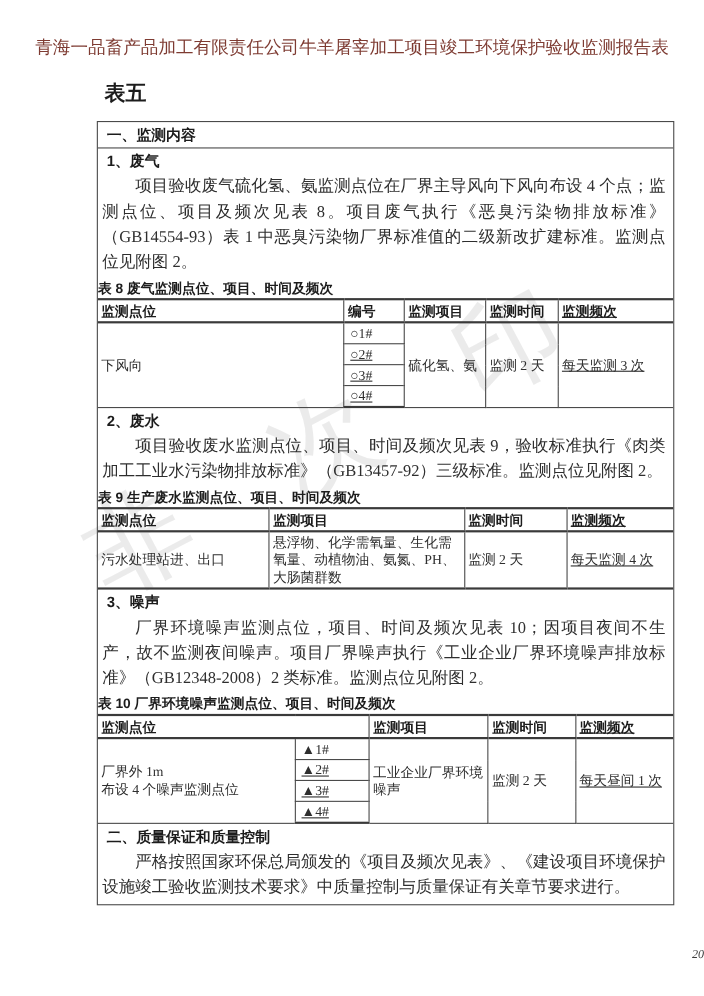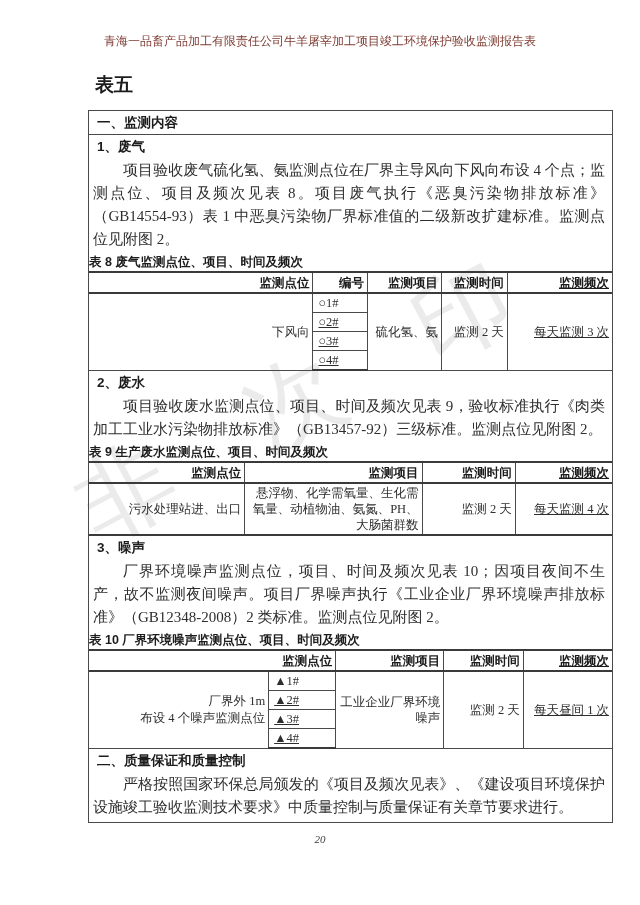--- a/index.html
+++ b/index.html
@@ -26,21 +26,21 @@
     text-align: center;
     white-space: nowrap;
     z-index: 0;
     pointer-events: none;
   }
 
   .running-header {
     position: absolute;
     top: 33px; left: 0; right: 0;
     text-align: center;
-    font-size: 12px;
+    font-size: 16px;
     color: #7e3b32;
     z-index: 2;
   }
 
   .sheet-label {
     position: absolute;
     top: 72px; left: 95px;
     font-family: "Liberation Sans", sans-serif;
     font-weight: bold;
     font-size: 19px;
@@ -88,21 +88,21 @@
   }
 
   table {
     width: 100%;
     border-collapse: collapse;
     table-layout: fixed;
   }
   th, td {
     border: 1px solid #4a4a4a;
     font-size: 12.5px;
-    text-align: right;
+    text-align: left;
     vertical-align: middle;
     padding: 1px 3px;
     line-height: 16px;
     color: #2e2e2e;
     overflow: hidden;
   }
   th {
     font-family: "Liberation Sans", sans-serif;
     font-weight: bold;
     color: #1c1c1c;
@@ -112,22 +112,22 @@
   table tr > th:last-child,  table tr > td:last-child  { border-right: none; text-decoration: underline; }
   tbody tr:last-child td { border-bottom: 2px solid #3a3a3a; }
 
   td.code-cell { text-align: left; padding-left: 5px; height: 17px; }
   .t10 td.code-cell { height: 18px; }
   .loc-two-line div { line-height: 17px; }
 
   .page-number {
     position: absolute;
     left: 0; right: 0;
-    top: 833px;
-    text-align: center;
+    top: 862px;
+    text-align: right;
     font-size: 11px;
     color: #3a3a3a;
     z-index: 2;
     font-style: italic;
   }
 </style>
 </head>
 <body>
 
 <div class="page">

